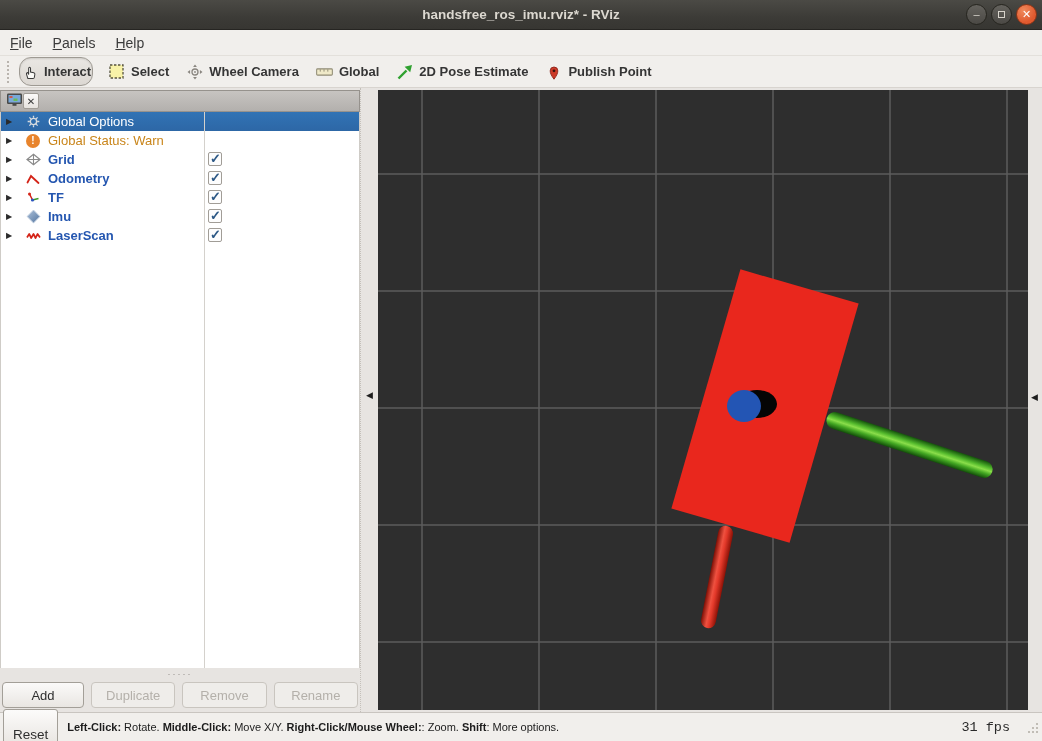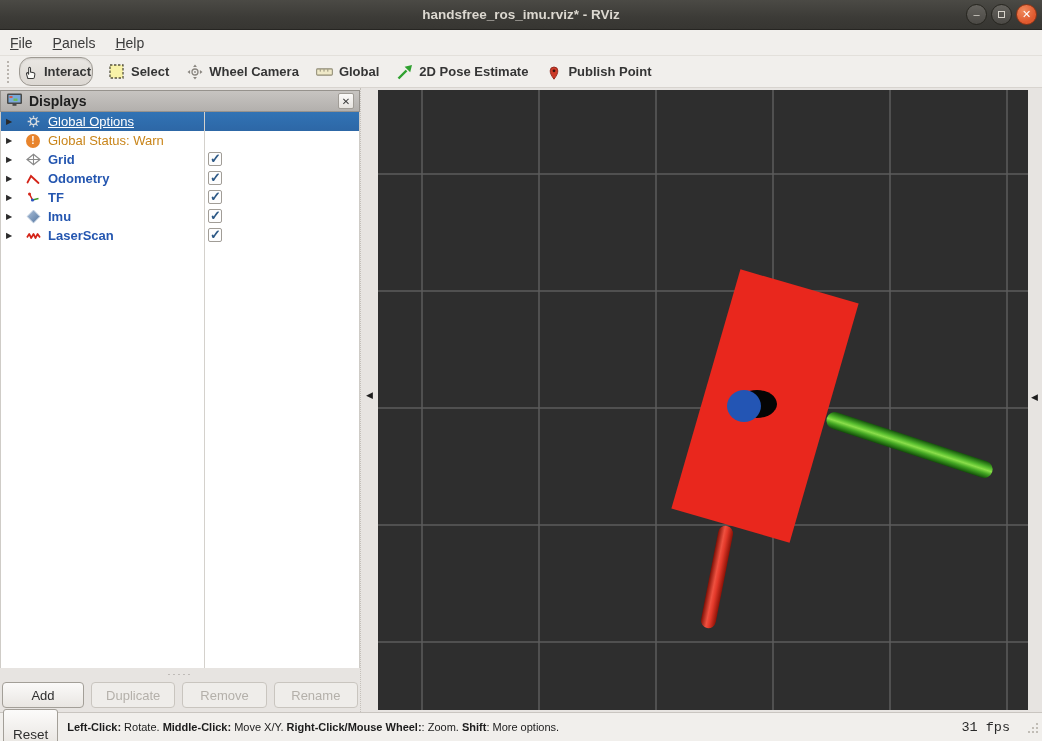--- a/index.html
+++ b/index.html
@@ -50,21 +50,21 @@
   .dclose { width:16px; height:16px; background:linear-gradient(#fbfaf9,#e6e3df); border:1px solid #a09c96;
     border-radius:2px; font-size:10px; color:#3a3a3a; display:flex; align-items:center; justify-content:center; cursor:default; }
   .dtree { position:absolute; top:22px; left:0; width:360px; height:556px; background:#ffffff;
     border-left:1px solid #cfccc7; border-right:1px solid #cfccc7; }
   .coldiv { position:absolute; top:0; left:203px; width:1px; height:556px; background:#d4d1cc; z-index:5; }
   .trow { position:relative; height:19px; display:flex; align-items:center; font-size:13px; }
   .trow .tri { width:10px; margin-left:5px; font-size:8px; color:#2a2a2a; line-height:1; }
   .trow .ricon { width:16px; height:16px; margin-left:9px; display:inline-flex; align-items:center; justify-content:center; }
   .trow .rlabel { margin-left:7px; white-space:nowrap; }
   .trow.sel { background: linear-gradient(var(--selected-row), #2d67a6); }
-  .trow.sel .rlabel { color:#ffffff; font-weight:500;text-decoration:underline; }
+  .trow.sel .rlabel { color:#ffffff; font-weight:500; }
   .trow.warn .rlabel { color: var(--warn-text); font-weight:500; }
   .trow.disp .rlabel { color: var(--display-name); font-weight:bold; }
   .warnicon { width:14px; height:14px; border-radius:50%; background:#e8842c; color:#fff;
     font-size:10px; font-weight:bold; display:flex; align-items:center; justify-content:center; line-height:1; }
   .cbx { position:absolute; left:207px; top:2px; width:14px; height:14px; background:#fdfdfd;
     border:1px solid #a19d97; border-radius:2px; }
   .cbx.checked::after { content:"✓"; position:absolute; left:1px; top:-2px; font-size:13px; font-weight:bold; color:#2d5986; }
   .treehandle { position:absolute; top:580px; left:0; width:360px; text-align:center;
     color:#8f8b86; font-size:9px; letter-spacing:2px; line-height:8px; }
   .dbuttons { position:absolute; top:592px; left:2px; width:356px; height:26px; display:flex; gap:7px; }
@@ -185,21 +185,20 @@
       <div class="dheader">
         <span>
           <svg width="17" height="15" viewBox="0 0 17 15">
               <rect x="1" y="1.5" width="15" height="10.5" rx="1.2" fill="#4a4a48"></rect>
               <rect x="2.5" y="3" width="12" height="7.5" fill="#79a8d8"></rect>
               <rect x="3.5" y="4" width="3" height="2" fill="#cf5a4a"></rect>
               <rect x="7.5" y="6.5" width="4" height="2.5" fill="#6dbb58"></rect>
               <rect x="6.5" y="12" width="4" height="1.8" fill="#4a4a48"></rect>
             </svg>
         </span>
-        <span class="dtitle">Displays</span>
         <span class="dclose glyph">✕</span>
       </div>
 
       <div class="dtree">
         <div class="coldiv"></div>
 
         <div class="trow sel">
           <span class="tri glyph">▶</span>
           <span class="ricon">
             <svg width="13" height="13" viewBox="0 0 12 12">

